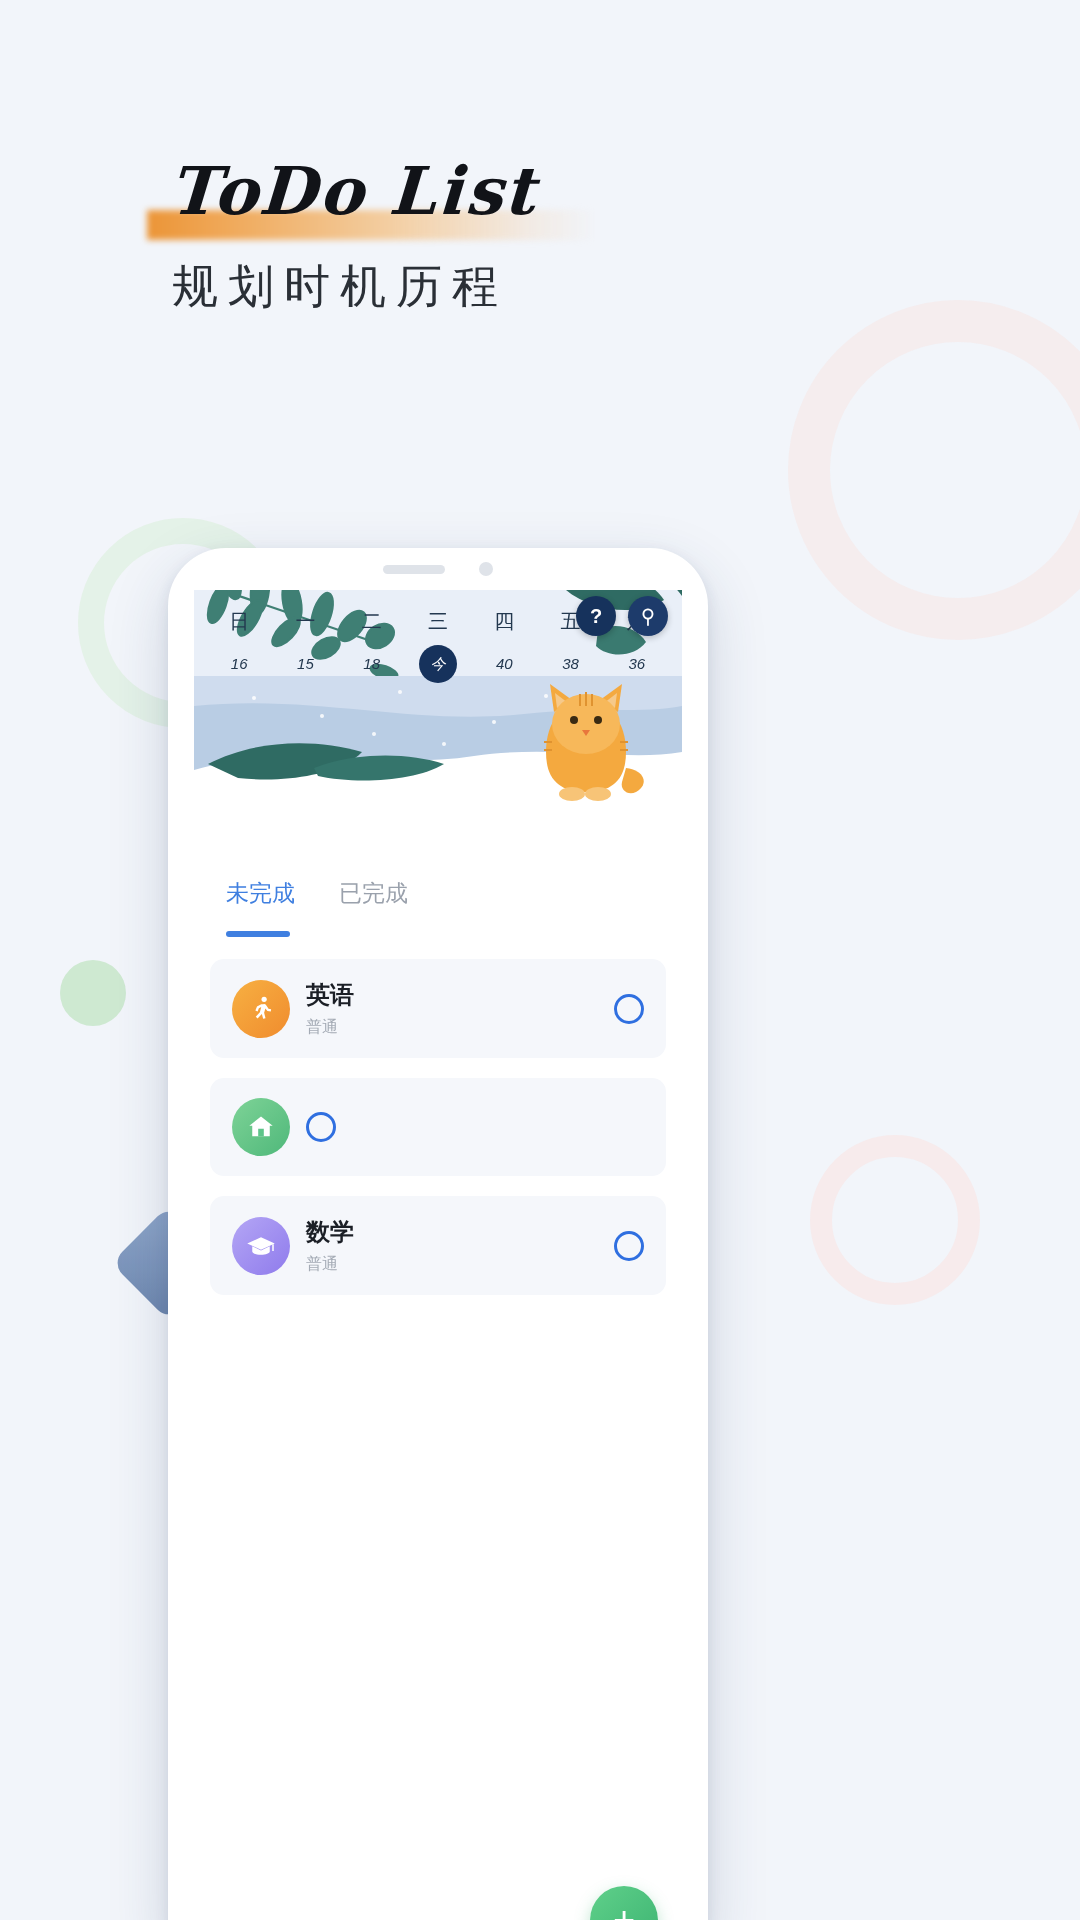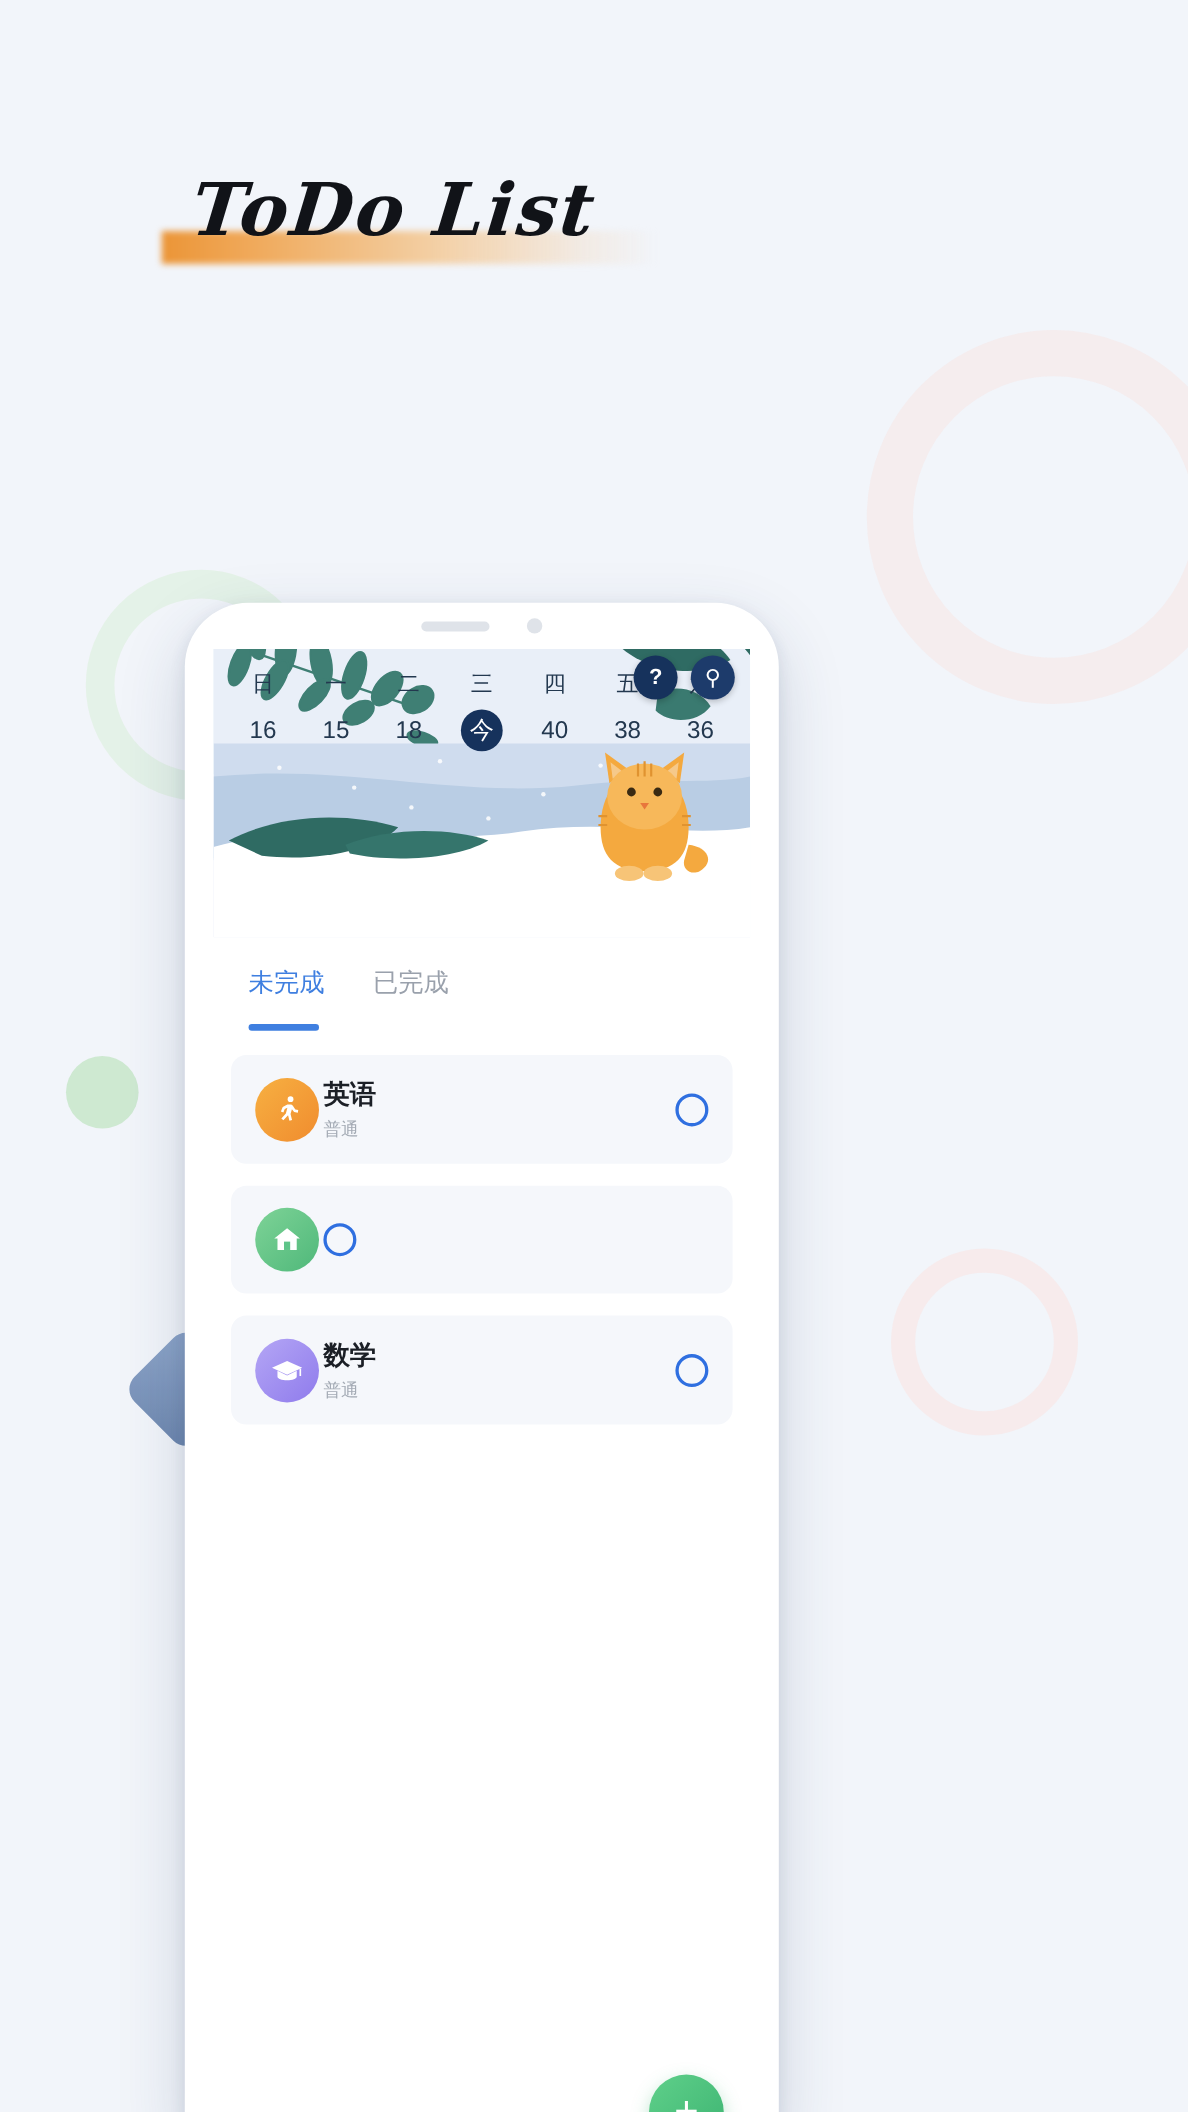--- a/index.html
+++ b/index.html
@@ -99,40 +99,40 @@
   }
   .badge-help { background: #16325c; }
   .badge-shield { background: #1d3b6b; }
 
   .weekstrip {
     position: absolute; left: 0; top: 52px; width: 488px; z-index: 4;
     display: flex; justify-content: space-around; padding: 0 12px;
   }
   .daycol { display: flex; flex-direction: column; align-items: center; gap: 10px; width: 56px; }
   .dow { font-size: 20px; color: #23384f; font-weight: 500; }
-  .dnum { font-size: 22px; color: #23384f; font-weight: 500; line-height: 38px; }
+  .dnum { font-size: 15px; color: #23384f; font-weight: 500; line-height: 38px; font-style: italic; }
   .dnum.today {
     width: 38px; height: 38px; border-radius: 50%;
     background: #16325c; color: #ffffff; text-align: center;
     display: flex; align-items: center; justify-content: center;
   }
 
   
   .tabs { display: flex; gap: 44px; padding: 26px 0 0 32px; background: #fff; }
   .tab { position: relative; padding-bottom: 28px; font-size: 23px; color: #9aa1ac; cursor: pointer; }
   .tab.active { color: #3f7fe0; font-weight: 500; }
   .tab.active::after {
     content:""; position: absolute; left: 0; bottom: 0;
     width: 64px; height: 6px; border-radius: 3px; background: #3f7fe0;
   }
 
   
   .tasklist { padding: 22px 16px 0 16px; background: #fff; }
   .task {
-    display: flex; align-items: center; gap: 4px;
+    display: flex; align-items: center; gap: 16px;
     background: #f5f7fb; border-radius: 14px;
     padding: 20px 22px; margin-bottom: 20px;
   }
   .task-ico {
     width: 58px; height: 58px; border-radius: 50%; flex: 0 0 58px;
     display: flex; align-items: center; justify-content: center;
   }
   .ic-orange { background: linear-gradient(135deg, #f7b042, #f08c2e); }
   .ic-green  { background: linear-gradient(135deg, #7ed397, #4fb87a); }
   .ic-purple { background: linear-gradient(135deg, #b4a6f5, #8f7bec); }
@@ -163,20 +163,21 @@
   <div class="deco ring-green"></div>
   <div class="deco ring-rose"></div>
   <div class="deco dot-green"></div>
   <div class="diamond-blue"></div>
 
   <div class="header">
     <div class="title-wrap">
       <div class="title-bar"></div>
       <div class="title-text">ToDo List</div>
     </div>
+    <div class="subtitle">规划时机历程</div>
   </div>
 
   <div class="phone">
     <div class="phone-notch-row">
       <span class="speaker"></span>
       <span class="cam"></span>
     </div>
 
     <div class="screen">
 

